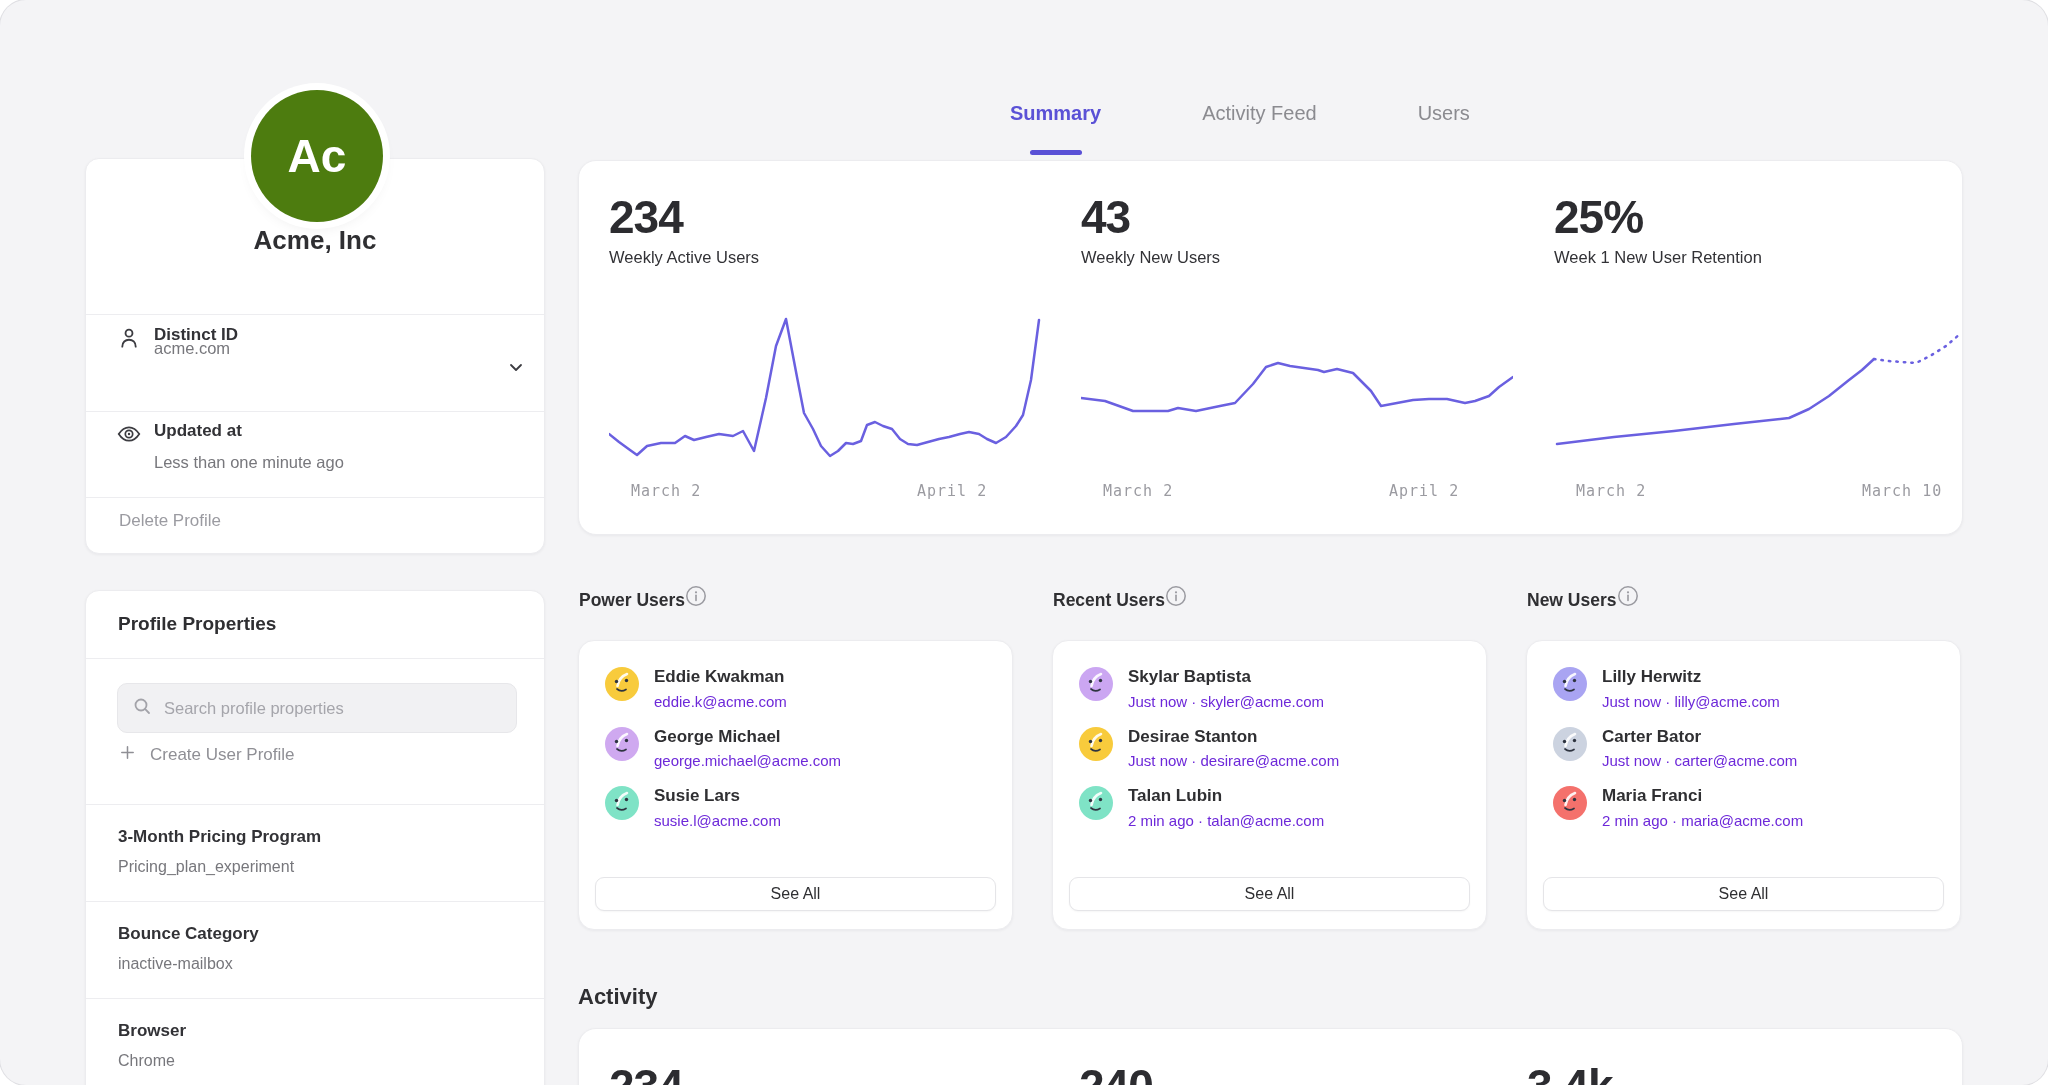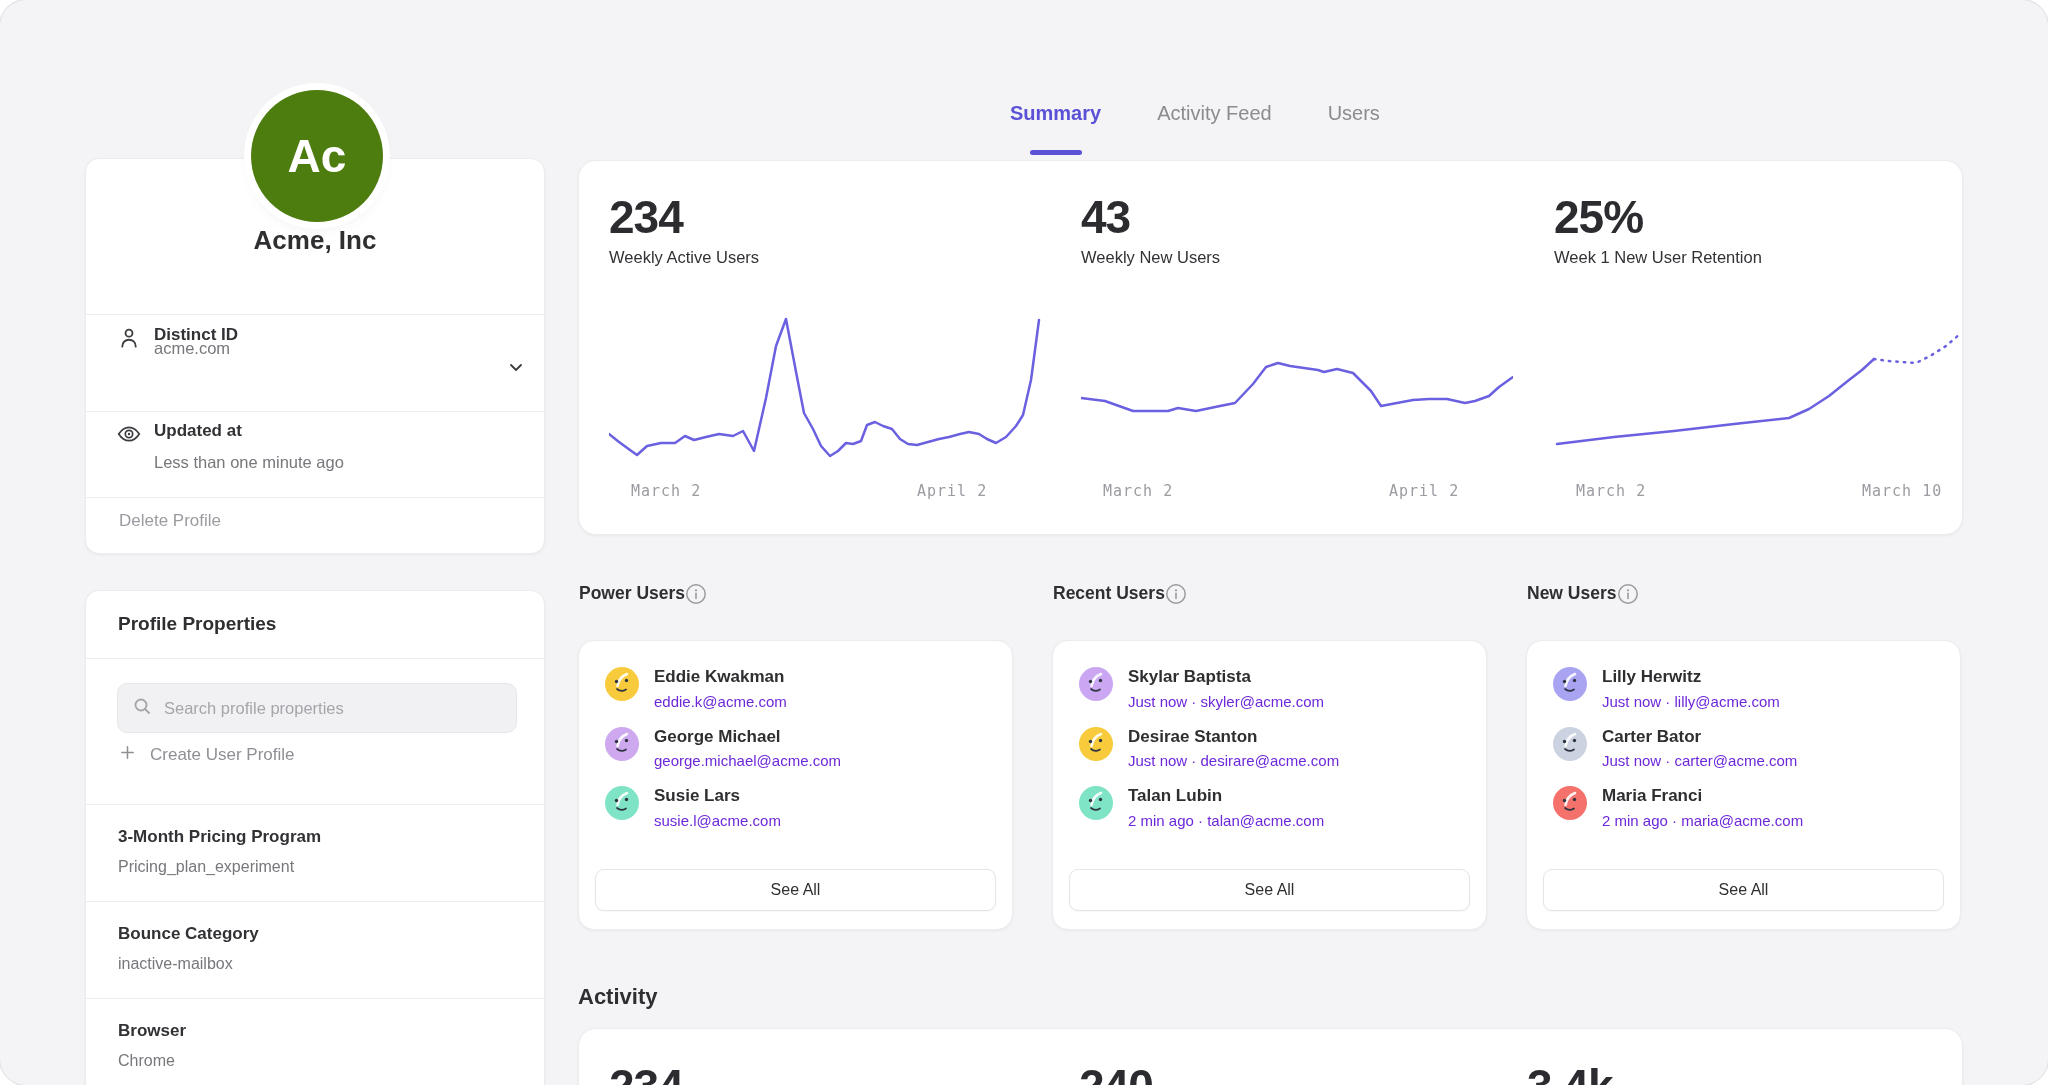--- a/index.html
+++ b/index.html
@@ -27,46 +27,46 @@
   .search-box input{border:none;outline:none;background:transparent;font-size:16.5px;color:#3a3a3f;width:100%;font-family:inherit;}
   .search-box input::placeholder{color:#a5a5ab;}
   .create-row{position:absolute;left:32px;top:152px;display:flex;align-items:center;gap:13px;color:#8f8f95;font-size:17px;cursor:pointer;}
   .create-row svg{width:19px;height:19px;}
   .prop-list{position:absolute;left:0;right:0;top:213px;}
   .prop-row{border-top:1px solid #ededf0;padding:22px 32px 0;height:97px;}
   .prop-label{font-size:17px;font-weight:600;color:#323236;}
   .prop-value{font-size:16px;color:#77777c;margin-top:11px;}
 
   
-  .tabs{position:absolute;left:1008px;top:102px;display:flex;gap:52px;}
+  .tabs{position:absolute;left:1008px;top:102px;display:flex;gap:97px;}
   .tab{position:relative;font-size:20px;font-weight:500;color:#8b8b90;cursor:pointer;padding:0 2px;}
   .tab.active{color:var(--accent);font-weight:600;}
   .tab.active::after{content:'';position:absolute;left:50%;transform:translateX(-50%);top:48px;width:52px;height:5px;border-radius:3px;background:var(--accent);}
 
   
   .summary-card{position:absolute;left:578px;top:160px;width:1385px;height:375px;border-radius:18px;}
   .stat-block{position:absolute;top:33px;width:440px;height:330px;}
   .stat-number{position:absolute;top:0;left:0;font-size:46px;font-weight:700;color:#2c2c30;letter-spacing:-1px;line-height:1;}
   .stat-label{position:absolute;top:54px;left:0;font-size:16.5px;font-weight:500;color:#323236;}
   .stat-chart{position:absolute;top:116px;left:0;}
   .stat-ticks{position:absolute;top:288px;left:0;width:432px;height:20px;}
   .tick{position:absolute;font-family:"DejaVu Sans Mono",monospace;font-size:15px;color:#9b9ba1;letter-spacing:1px;white-space:nowrap;}
   .tick.t0{left:22px;} .tick.t1{left:308px;}
 
   
   .user-col{position:absolute;top:583px;width:435px;}
-  .user-col .head{display:flex;align-items:flex-start;padding-left:1px;height:28px;}
+  .user-col .head{display:flex;align-items:flex-end;padding-left:1px;height:28px;}
   .user-col .head .ttl{font-size:17.5px;font-weight:700;color:#2f2f32;}
   .user-col .head svg{width:22px;height:22px;cursor:pointer;}
   .user-card{position:absolute;top:57px;left:0;width:435px;height:290px;border-radius:16px;display:flex;flex-direction:column;padding:26px 26px 18px;}
   .user-row{display:flex;align-items:flex-start;gap:15px;margin-bottom:17px;cursor:pointer;}
   .user-row .uavatar{width:34px;height:34px;flex:0 0 auto;}
   .user-row .uname{font-size:17px;font-weight:600;color:#2f2f32;line-height:1.15;}
   .user-row .udetail{font-size:15px;color:#6d28d9;margin-top:6px;}
-  .see-all{margin:auto -10px 0;height:42px;border:1px solid #e5e5e8;border-radius:9px;background:#fff;display:flex;align-items:center;justify-content:center;font-size:16px;font-weight:500;color:#2f2f32;cursor:pointer;box-shadow:0 1px 2px rgba(20,20,30,0.04);}
+  .see-all{margin:auto -10px 0;height:34px;border:1px solid #e5e5e8;border-radius:9px;background:#fff;display:flex;align-items:center;justify-content:center;font-size:16px;font-weight:500;color:#2f2f32;cursor:pointer;box-shadow:0 1px 2px rgba(20,20,30,0.04);}
 
   
   .activity-title{position:absolute;left:578px;top:984px;font-size:22px;font-weight:700;color:#2f2f32;}
   .activity-card{position:absolute;left:578px;top:1028px;width:1385px;height:140px;border-radius:18px;}
   .act-num{position:absolute;top:34px;font-size:46px;font-weight:700;color:#2c2c30;letter-spacing:-1px;line-height:1;}
   .act-num.c0{left:30px;} .act-num.c1{left:500px;} .act-num.c2{left:948px;}
 </style>
 </head>
 <body>
 

